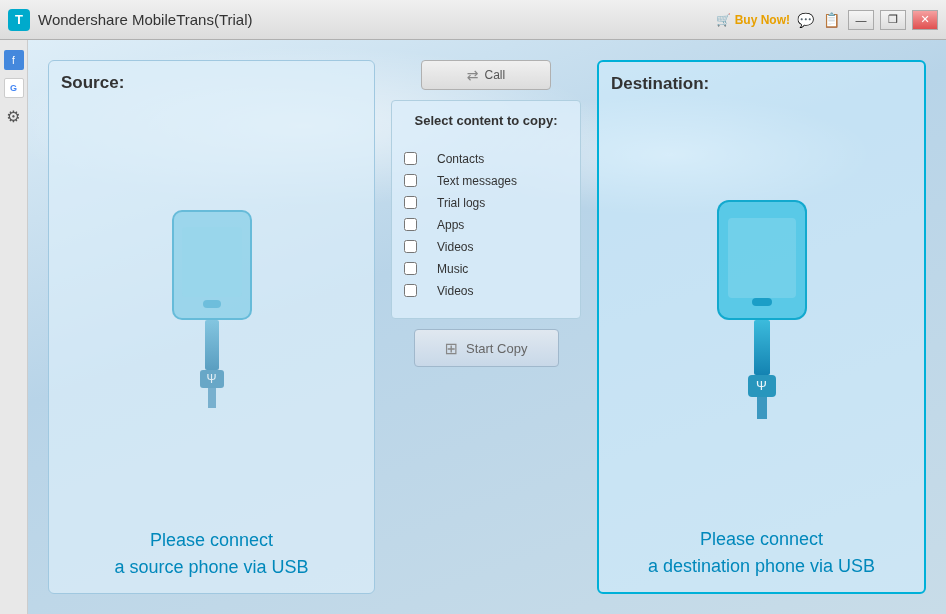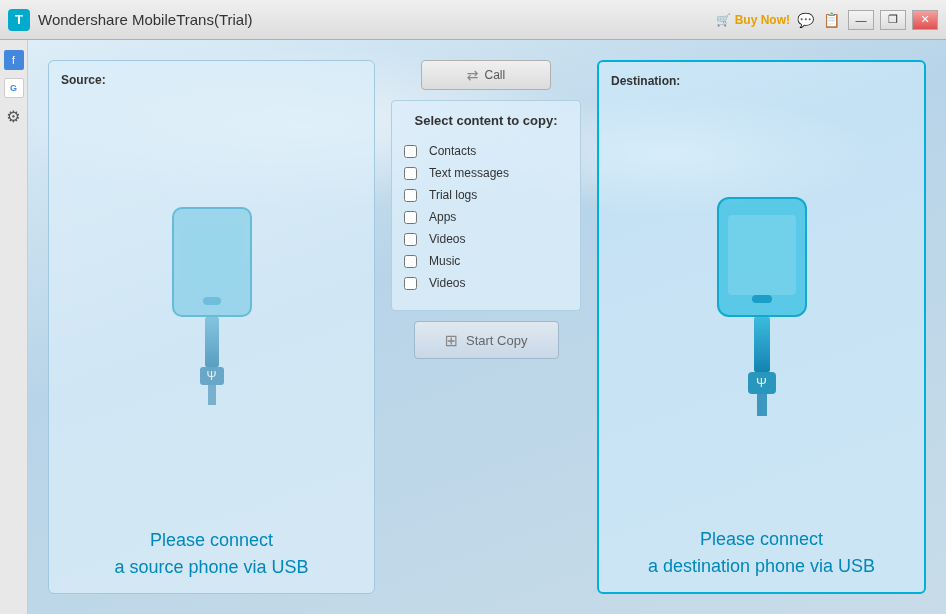--- a/index.html
+++ b/index.html
@@ -129,21 +129,21 @@
       align-items: center;
       padding: 12px;
       position: relative;
     }
     .phone-panel.destination {
       border: 2px solid #00b0d8;
       background: rgba(210, 240, 255, 0.5);
     }
     .panel-label {
       align-self: flex-start;
-      font-size: 12px;
+      font-size: 17px;
       font-weight: bold;
       color: #333;
       margin-bottom: 10px;
     }
 
     
     .phone-illustration {
       flex: 1;
       display: flex;
       flex-direction: column;
@@ -245,27 +245,27 @@
       width: 100%;
       background: rgba(220, 238, 250, 0.8);
       border: 1px solid #b0cfe0;
       border-radius: 4px;
       padding: 12px;
     }
     .content-select-title {
       font-size: 13px;
       font-weight: bold;
       color: #333;
-      margin-bottom: 16px;
+      margin-bottom: 24px;
       text-align: center;
     }
     .checkbox-item {
       display: flex;
-      align-items: flex-end;
-      gap: 12px;
+      align-items: flex-start;
+      gap: 20px;
       margin-bottom: 8px;
       cursor: pointer;
     }
     .checkbox-item input[type="checkbox"] {
       width: 13px;
       height: 13px;
       accent-color: #0099cc;
     }
     .checkbox-label {
       font-size: 12px;

